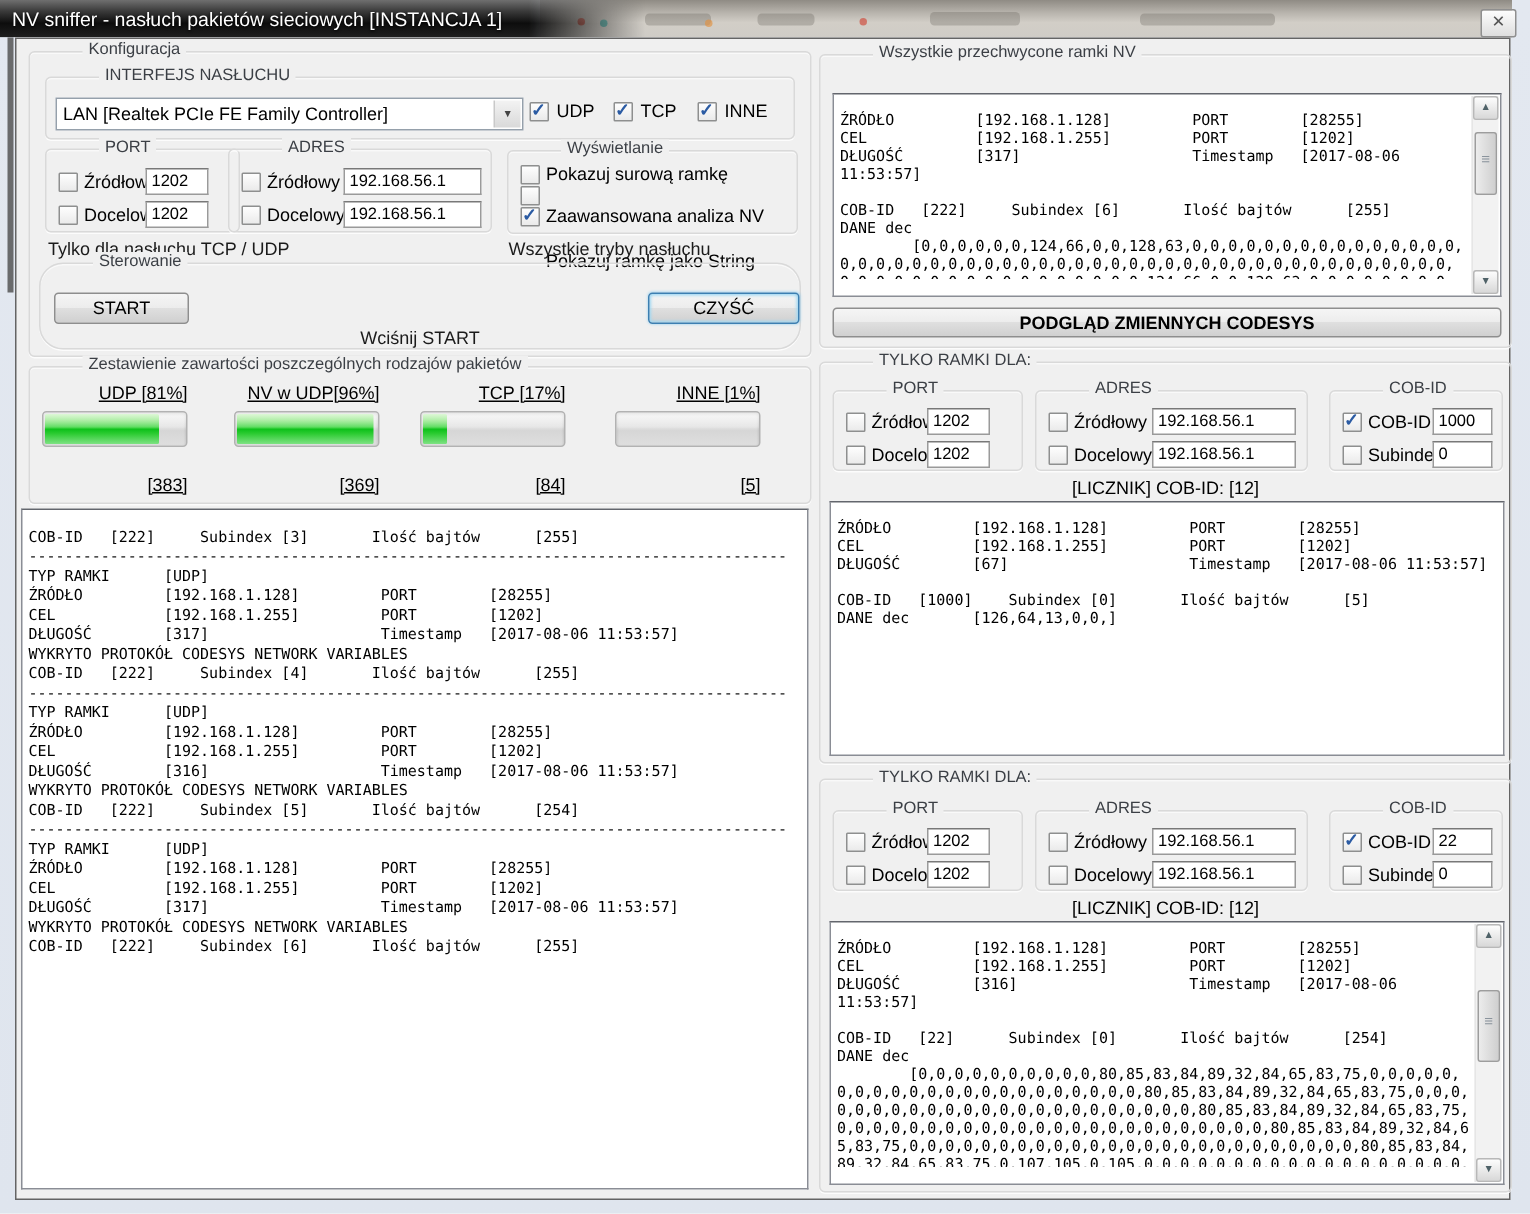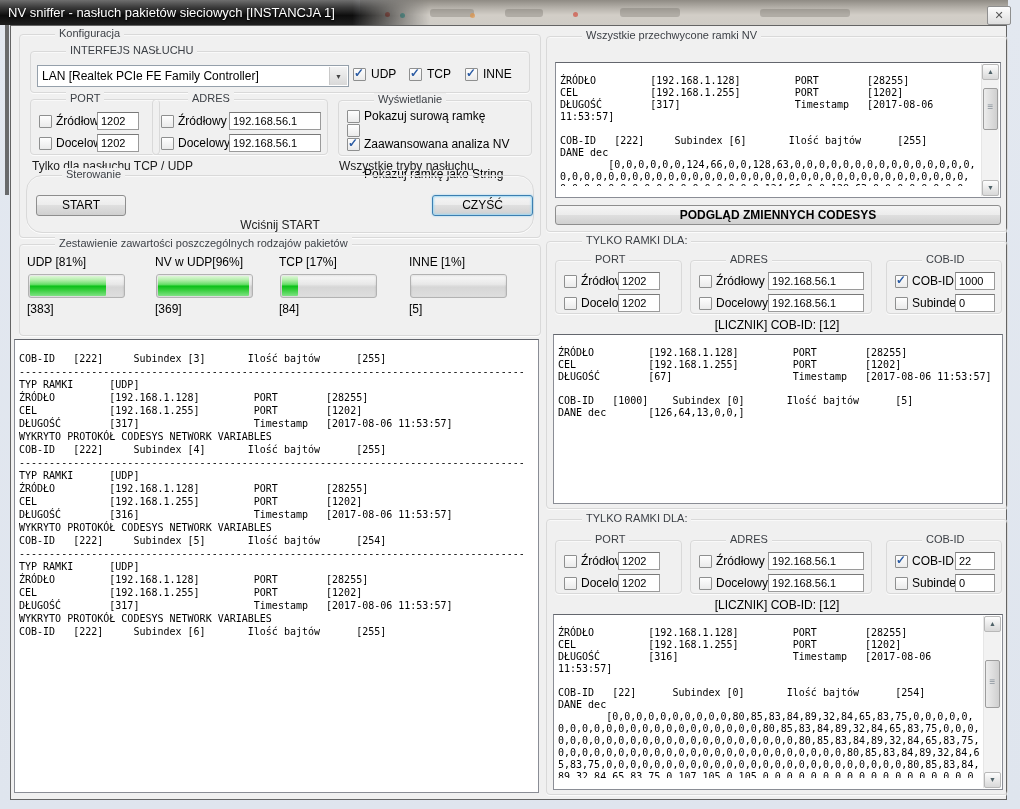--- a/index.html
+++ b/index.html
@@ -44,31 +44,31 @@
   .select .txt{position:absolute;left:4px;top:3px;font-size:12px;white-space:nowrap;}
   .select .arrow{position:absolute;right:1px;top:1px;bottom:1px;width:17px;
     background:linear-gradient(180deg,#f3f3f3,#d9d9d9);border-left:1px solid #c9c9c9;
     color:#444;font-size:7px;text-align:center;line-height:19px;}
   .btn7{position:absolute;box-sizing:border-box;height:21px;border:1px solid #8e8e8e;border-radius:3px;
     background:linear-gradient(180deg,#f5f5f5 0,#ececec 49%,#dfdfdf 50%,#d0d0d0 100%);
     font-size:12px;text-align:center;line-height:19px;cursor:pointer;color:#000;}
   .btn7.focused{border:1px solid #3c7fb1;box-shadow:inset 0 0 2px 1px #a0d8f3, 0 0 2px #8ecdf0;}
   .note{position:absolute;font-size:12px;color:#1b1b1b;white-space:nowrap;}
   
-  .statcol{position:absolute;top:10px;width:98px;text-align:left;}
+  .statcol{position:absolute;top:10px;width:98px;text-align:right;text-decoration:underline;}
   .statlabel{font-size:12px;height:16px;white-space:nowrap;}
   .pbar{position:relative;margin:3px auto 0 auto;width:97px;height:24px;box-sizing:border-box;
     border:1px solid #b2b2b2;border-radius:3px;
     background:linear-gradient(180deg,#efefef 0,#e2e2e2 45%,#d6d6d6 55%,#dedede 100%);
     box-shadow:inset 0 1px 2px rgba(0,0,0,.18);overflow:hidden;}
   .pfill{position:absolute;left:1px;top:1px;bottom:1px;border-radius:1px;
     background:linear-gradient(180deg,#b9efab 0,#8be67e 20%,#43d547 45%,#0fc11c 52%,#2bcb31 65%,#7ee283 100%);}
   .pbar::after{content:"";position:absolute;left:0;top:0;right:0;height:45%;
     background:linear-gradient(180deg,rgba(255,255,255,.55),rgba(255,255,255,.12));}
-  .statcount{margin-top:4px;font-size:12px;}
+  .statcount{margin-top:18px;font-size:12px;}
   
   .logbox{position:absolute;box-sizing:border-box;background:#fff;border:1px solid #8a8d95;border-top-color:#63666d;}
   .logtext{position:absolute;left:1px;top:1px;right:1px;bottom:1px;padding:1px 3px;overflow:hidden;
     font-family:"DejaVu Sans Mono",monospace;font-size:10px;line-height:13px;
     white-space:pre-wrap;word-break:break-all;color:#000;}
   .logbox.with-sb .logtext{right:19px;line-height:12px;}
   
   .sb{position:absolute;right:1px;top:1px;bottom:1px;width:17px;background:#f2f2f2;border-left:1px solid #e6e6e6;}
   .sb .sbtn{position:absolute;left:0;width:17px;height:16px;box-sizing:border-box;border:1px solid #b8b8b8;border-radius:2px;
     background:linear-gradient(180deg,#fdfdfd,#d8d8d8);color:#4f6268;font-size:7px;text-align:center;line-height:14px;cursor:pointer;}

